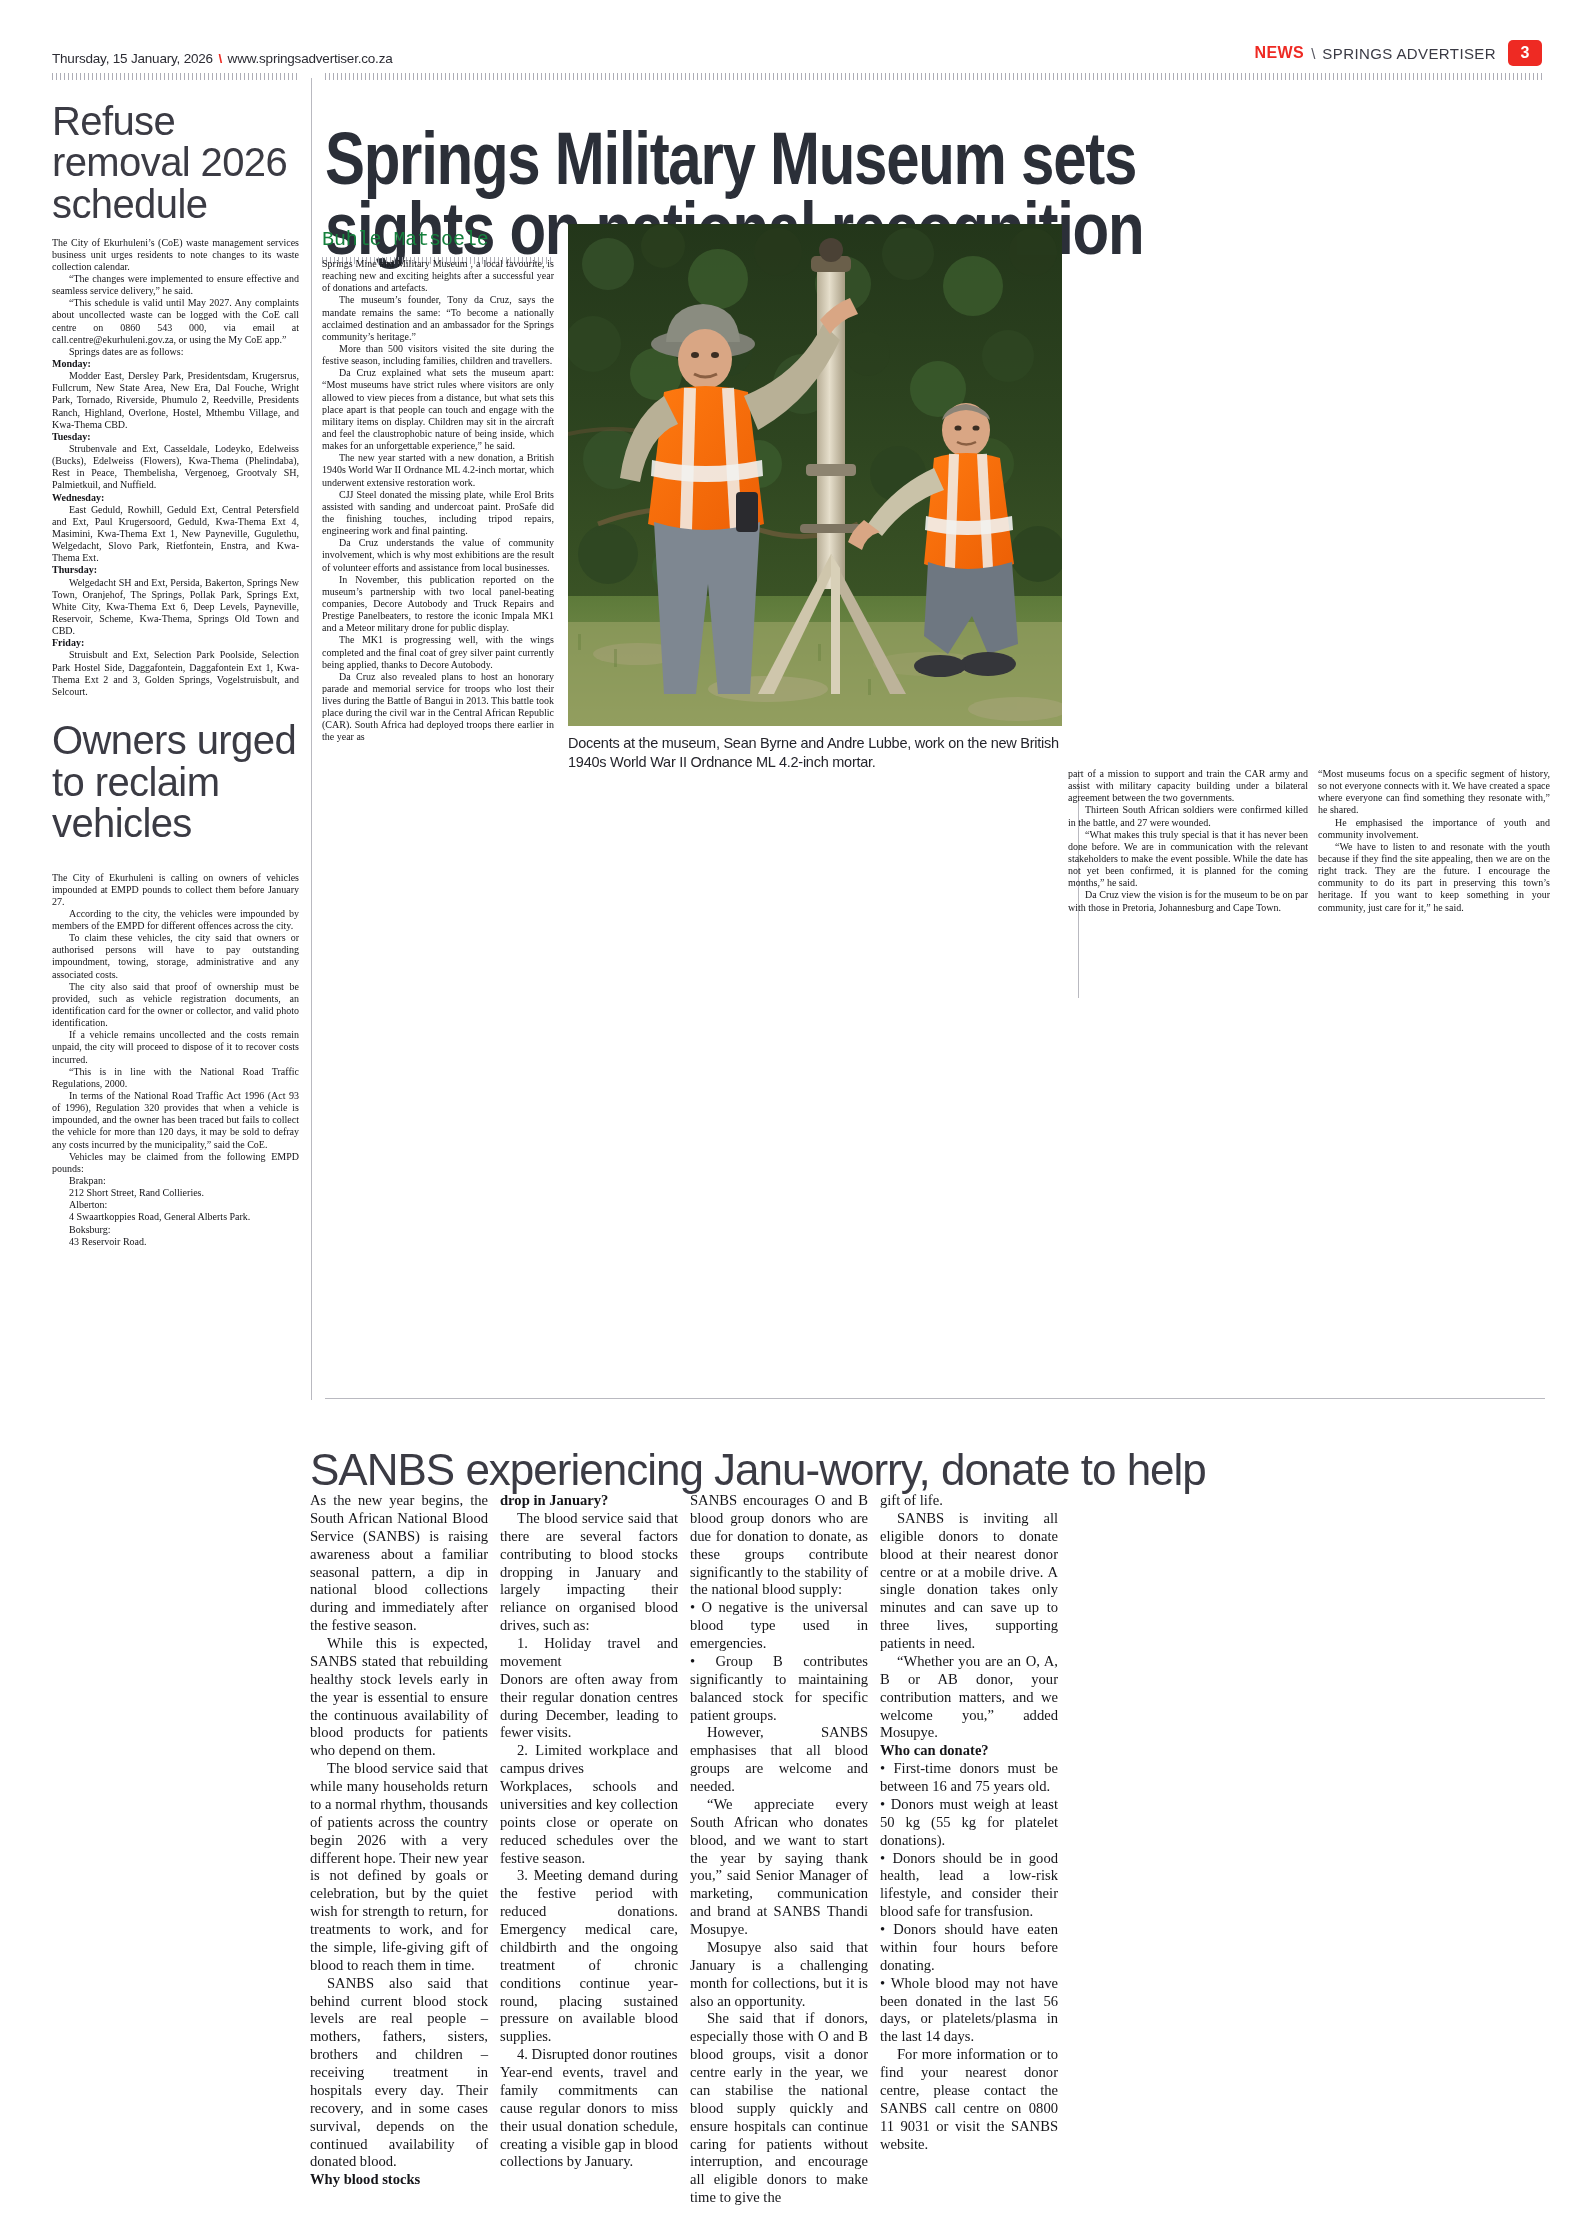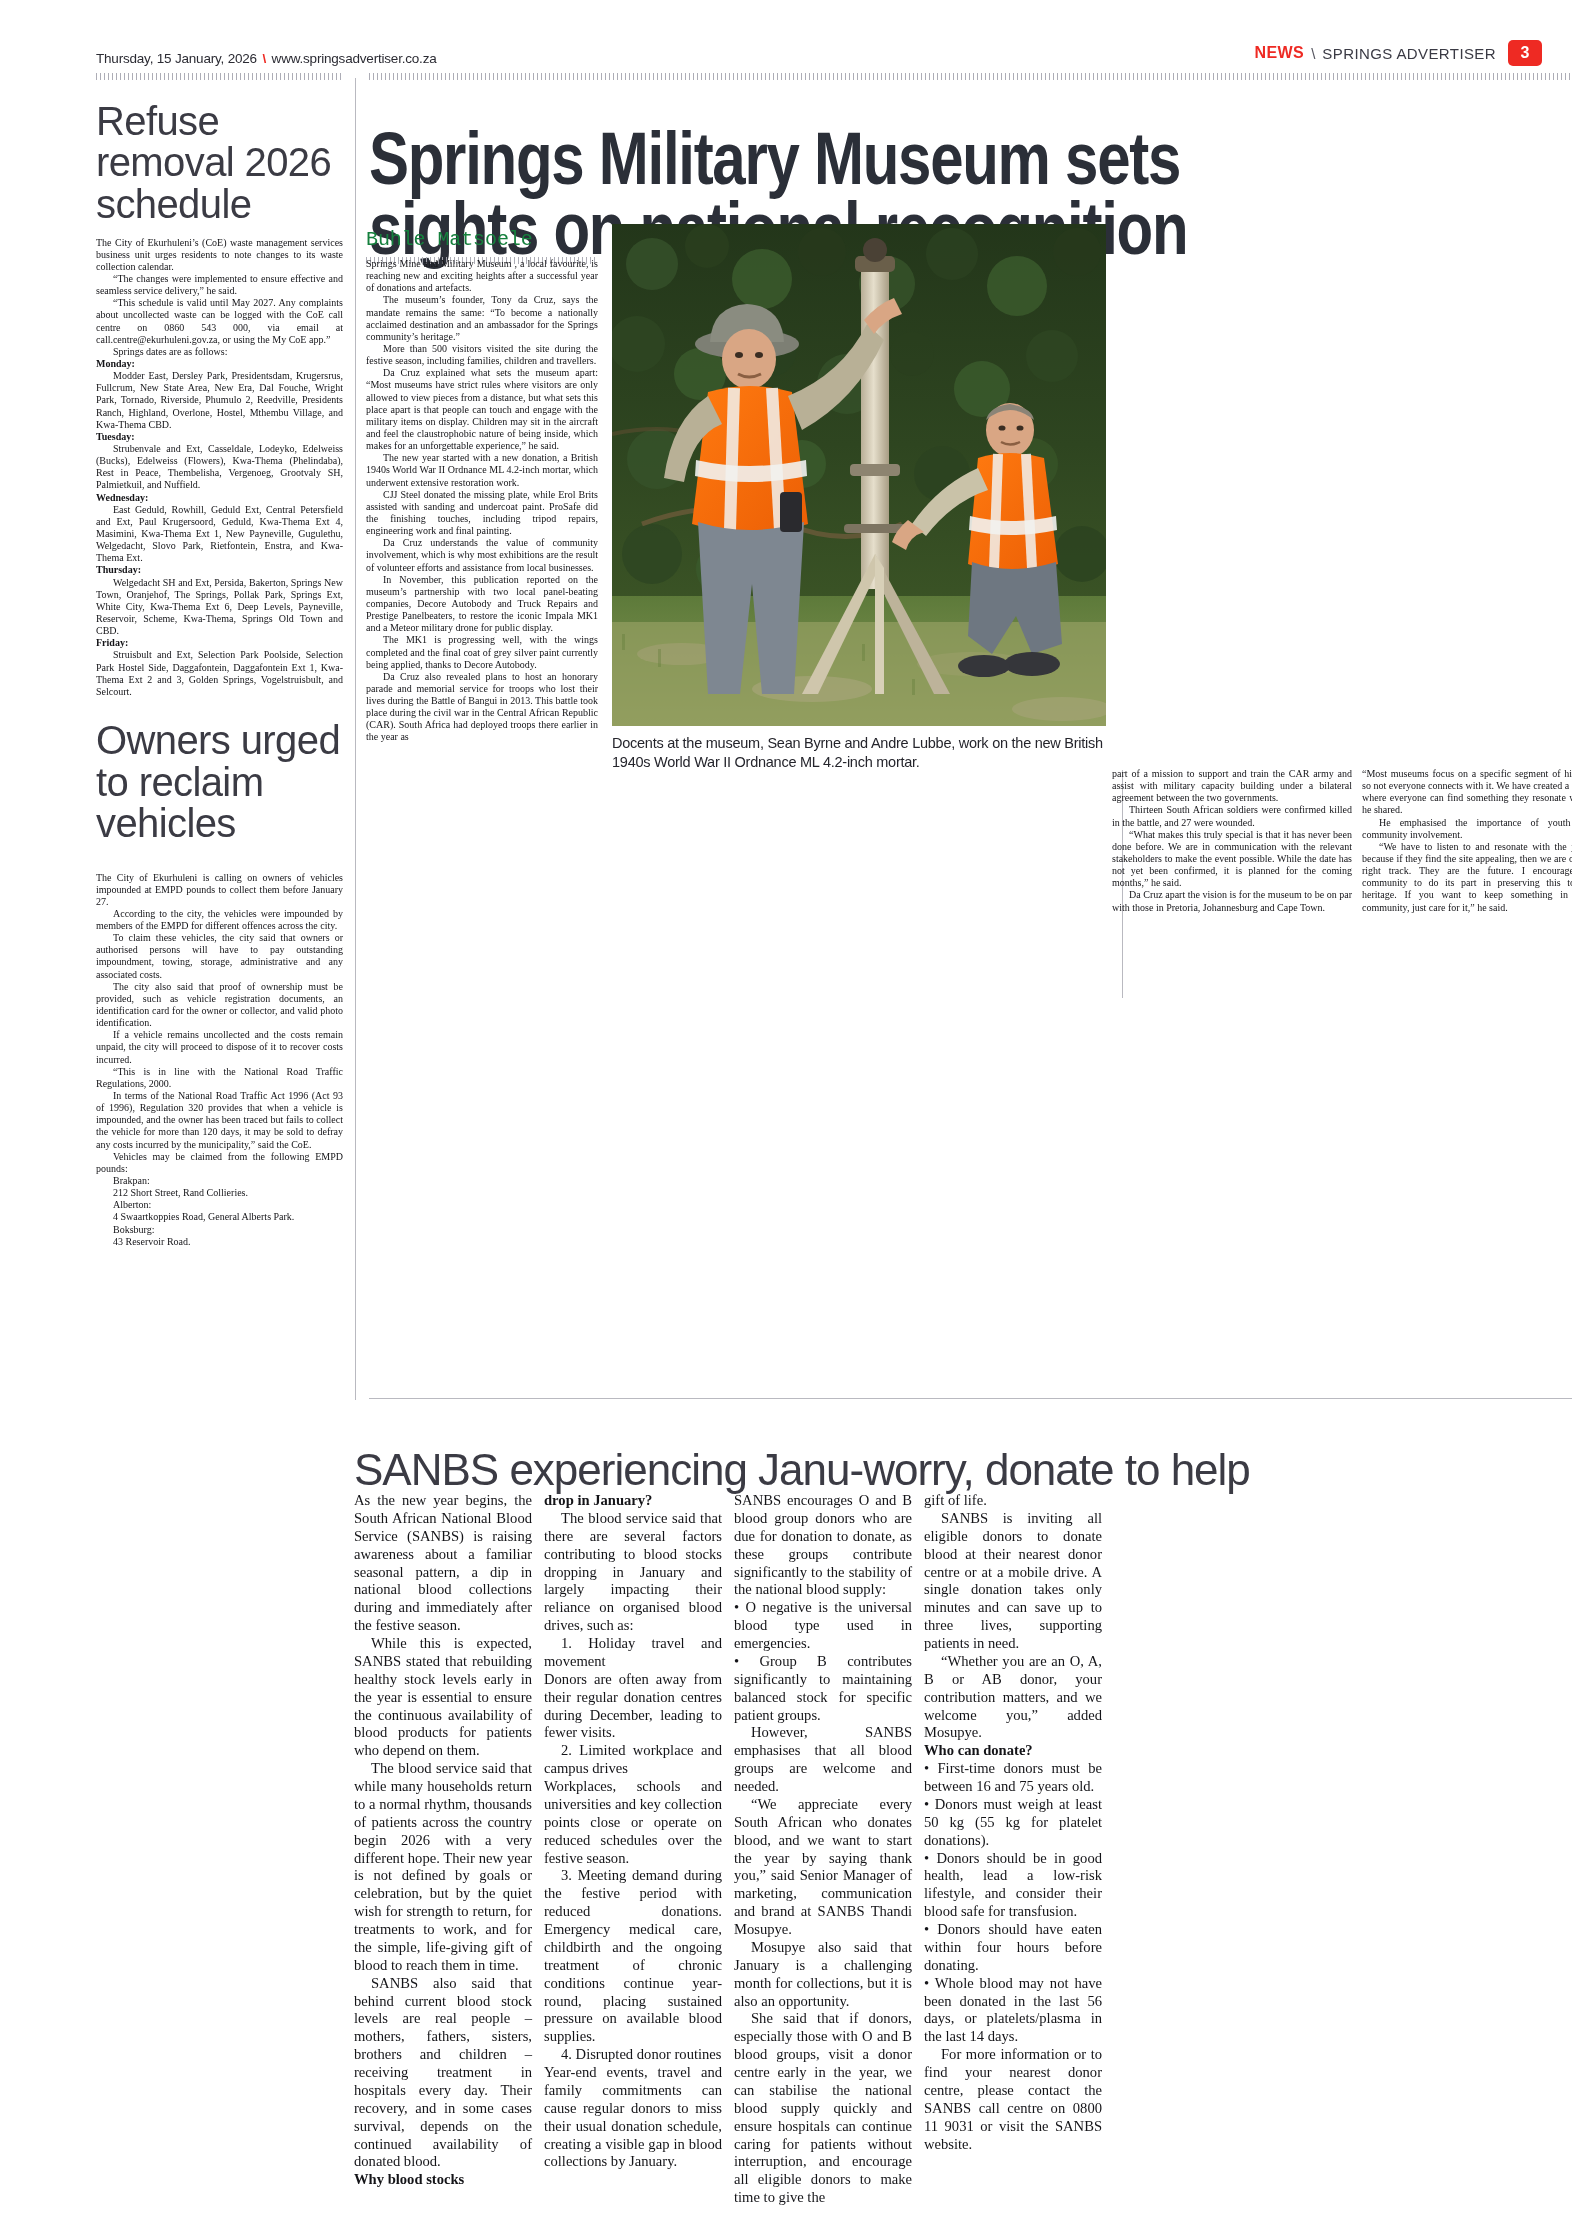--- a/index.html
+++ b/index.html
@@ -4,21 +4,21 @@
 <style>
   html,body{margin:0;padding:0;}
   body{
     width:1572px;height:2224px;
     background:#ffffff;
     font-family:"Liberation Serif", serif;
     color:#1a1a1a;
     position:relative;
     overflow:hidden;
   }
-  .page{position:absolute;inset:0;padding:4px;margin-left:44px;}
+  .page{position:absolute;inset:0;padding:4px;}
 
   
   .masthead{
     position:absolute;left:52px;right:30px;top:40px;height:26px;
     display:flex;align-items:flex-end;justify-content:space-between;
   }
   .masthead-left{
     font-family:"Liberation Sans", sans-serif;
     font-size:13.5px;letter-spacing:-.2px;color:#2b2b33;
     white-space:nowrap;
@@ -333,21 +333,21 @@
       </g>
     </svg>
   </div>
 
   <div id="photo-caption" class="caption">Docents at the museum, Sean Byrne and Andre Lubbe, work on the new British 1940s World War II Ordnance ML 4.2-inch mortar.</div>
 
   <div id="right-col1" class="col">
     <p class="noind">part of a mission to support and train the CAR army and assist with military capacity building under a bilateral agreement between the two governments.</p>
     <p>Thirteen South African soldiers were confirmed killed in the battle, and 27 were wounded.</p>
     <p>“What makes this truly special is that it has never been done before. We are in communication with the relevant stakeholders to make the event possible. While the date has not yet been confirmed, it is planned for the coming months,” he said.</p>
-    <p>Da Cruz apart the vision is for the museum to be on par with those in Pretoria, Johannesburg and Cape Town.</p>
+    <p>Da Cruz view the vision is for the museum to be on par with those in Pretoria, Johannesburg and Cape Town.</p>
   </div>
 
   <div id="right-col2" class="col">
     <p class="noind">“Most museums focus on a specific segment of history, so not everyone connects with it. We have created a space where everyone can find something they resonate with,” he shared.</p>
     <p>He emphasised the importance of youth and community involvement.</p>
     <p>“We have to listen to and resonate with the youth because if they find the site appealing, then we are on the right track. They are the future. I encourage the community to do its part in preserving this town’s heritage. If you want to keep something in your community, just care for it,” he said.</p>
   </div>
 
   <h1 id="h-sanbs" class="hl-light">SANBS experiencing Janu-worry, donate to help</h1>
 

